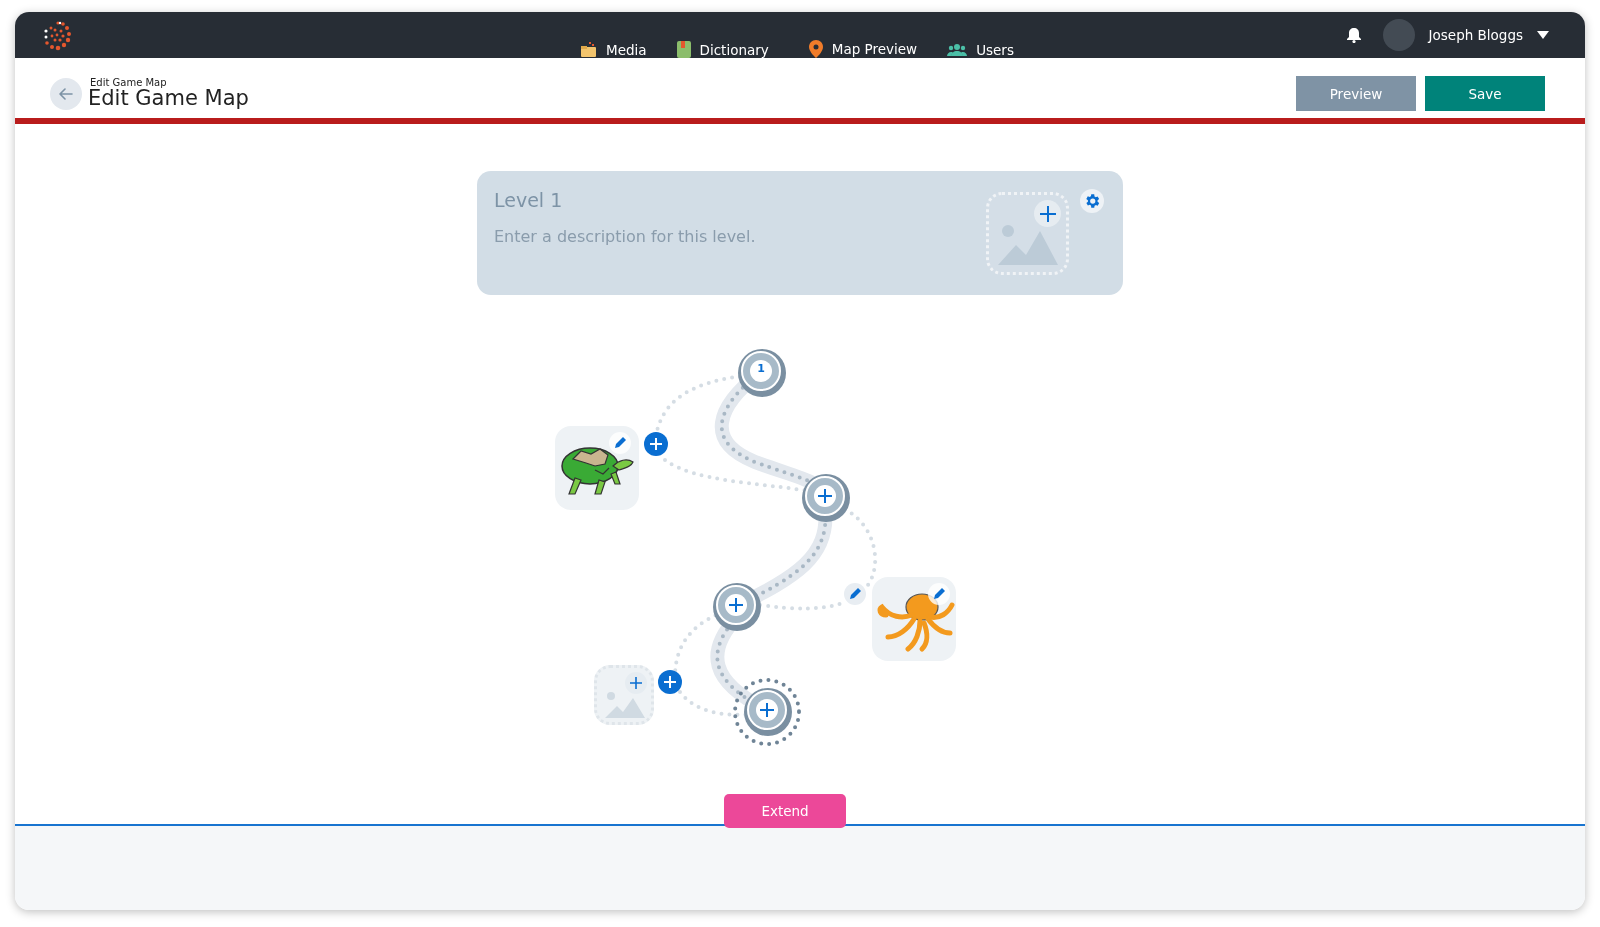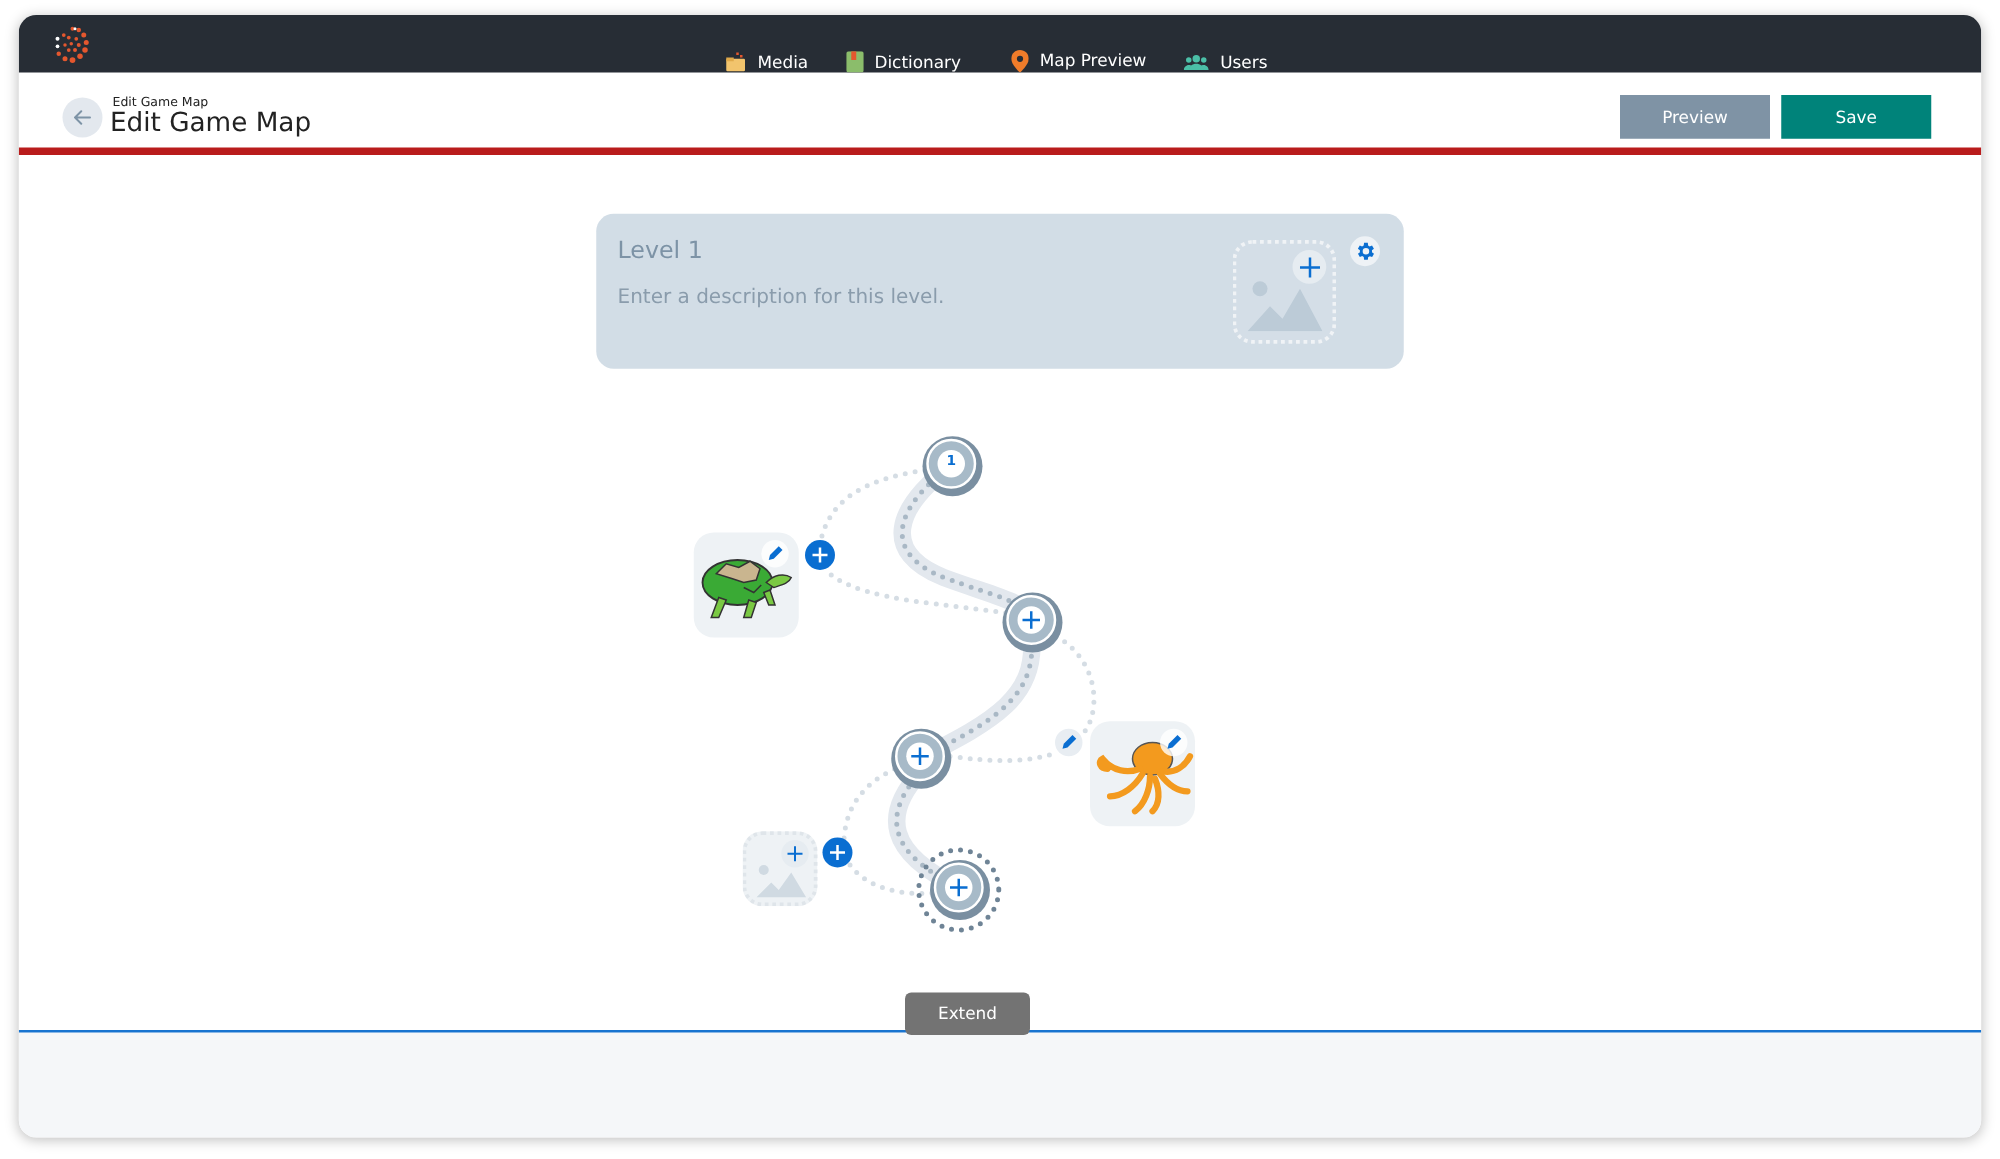--- a/index.html
+++ b/index.html
@@ -24,21 +24,21 @@
   .level-card{position:absolute;left:462px;top:159px;width:646px;height:124px;border-radius:14px;background:#d2dde6}
   .level-title{position:absolute;left:17px;top:18px;font-size:19px;font-weight:400;color:#7d93a6}
   .level-desc{position:absolute;left:17px;top:56px;font-size:16px;color:#8a9cac}
   .img-slot{position:absolute;left:509px;top:21px;width:83px;height:83px;border-radius:16px;border:3px dotted #f0f3f6;background:#d4dee7;cursor:pointer}
   .img-plus{position:absolute;right:5px;top:5px;width:27px;height:27px;border-radius:50%;background:#e6ecf1;display:flex;align-items:center;justify-content:center}
   .gear{position:absolute;left:603px;top:18px;width:24px;height:24px;border-radius:50%;background:#eef2f6;display:flex;align-items:center;justify-content:center;cursor:pointer}
   .map-svg{position:absolute;left:0;top:0}
   .node{position:absolute;cursor:pointer}
   .bottom-area{position:absolute;left:0;top:814px;width:100%;height:84px;background:#f5f7f9}
   .bottom-line{position:absolute;left:0;top:812px;width:100%;height:2px;background:#1874d0}
-  .btn-extend{position:absolute;left:724px;top:798px;width:100px;height:34px;border-radius:5px;background:#737373;color:#fff;font-size:13.5px;display:flex;align-items:center;justify-content:center;cursor:pointer}
+  .btn-extend{position:absolute;left:724px;top:798px;width:122px;height:34px;border-radius:5px;background:#ec4899;color:#fff;font-size:13.5px;display:flex;align-items:center;justify-content:center;cursor:pointer}
   .card-img{position:absolute;border-radius:16px;background:#eef2f5;cursor:pointer;overflow:visible}
   .pencil{position:absolute;width:22px;height:22px;border-radius:50%;background:rgba(255,255,255,.8);display:flex;align-items:center;justify-content:center;cursor:pointer}
   .addbtn{position:absolute;width:24px;height:24px;border-radius:50%;background:#0a6ed1;display:flex;align-items:center;justify-content:center;cursor:pointer}
 </style>
 </head>
 <body>
 
 <div class="frame">
 
   <div class="topbar">
@@ -99,20 +99,29 @@
             <circle cx="4" cy="5" r="2.2" fill="#4bbfa7"></circle>
             <circle cx="16" cy="5" r="2.2" fill="#4bbfa7"></circle>
             <path d="M4 13c0-3 3-5 6-5s6 2 6 5z" fill="#4bbfa7"></path>
             <path d="M0 13c0-2 2-4 4-4 1 0 2 .5 2 .5-1 1-1.5 2-1.5 3.5z" fill="#4bbfa7"></path>
             <path d="M20 13c0-2-2-4-4-4-1 0-2 .5-2 .5 1 1 1.5 2 1.5 3.5z" fill="#4bbfa7"></path>
           </svg>
         <span>Users</span>
       </div>
     </div>
 
+    <div class="right-nav">
+      <svg class="bell" width="14" height="15" viewBox="0 0 14 15">
+          <path d="M7 0c-3 0-5 2-5 5v4l-2 2v1h14v-1l-2-2V5c0-3-2-5-5-5z" fill="#fff"></path>
+          <circle cx="7" cy="13.5" r="1.6" fill="#fff"></circle>
+        </svg>
+      <div class="avatar"></div>
+      <span>Joseph Bloggs</span>
+      <div class="caret"></div>
+    </div>
   </div>
 
   <div class="header">
     <div class="back">
       <svg width="14" height="12" viewBox="0 0 14 12">
           <path d="M6 1L1 6l5 5M1 6h12" stroke="#7d93a6" stroke-width="1.6" fill="none" stroke-linecap="round" stroke-linejoin="round"></path>
         </svg>
     </div>
     <div class="crumb">Edit Game Map</div>
     <div class="title">Edit Game Map</div>

